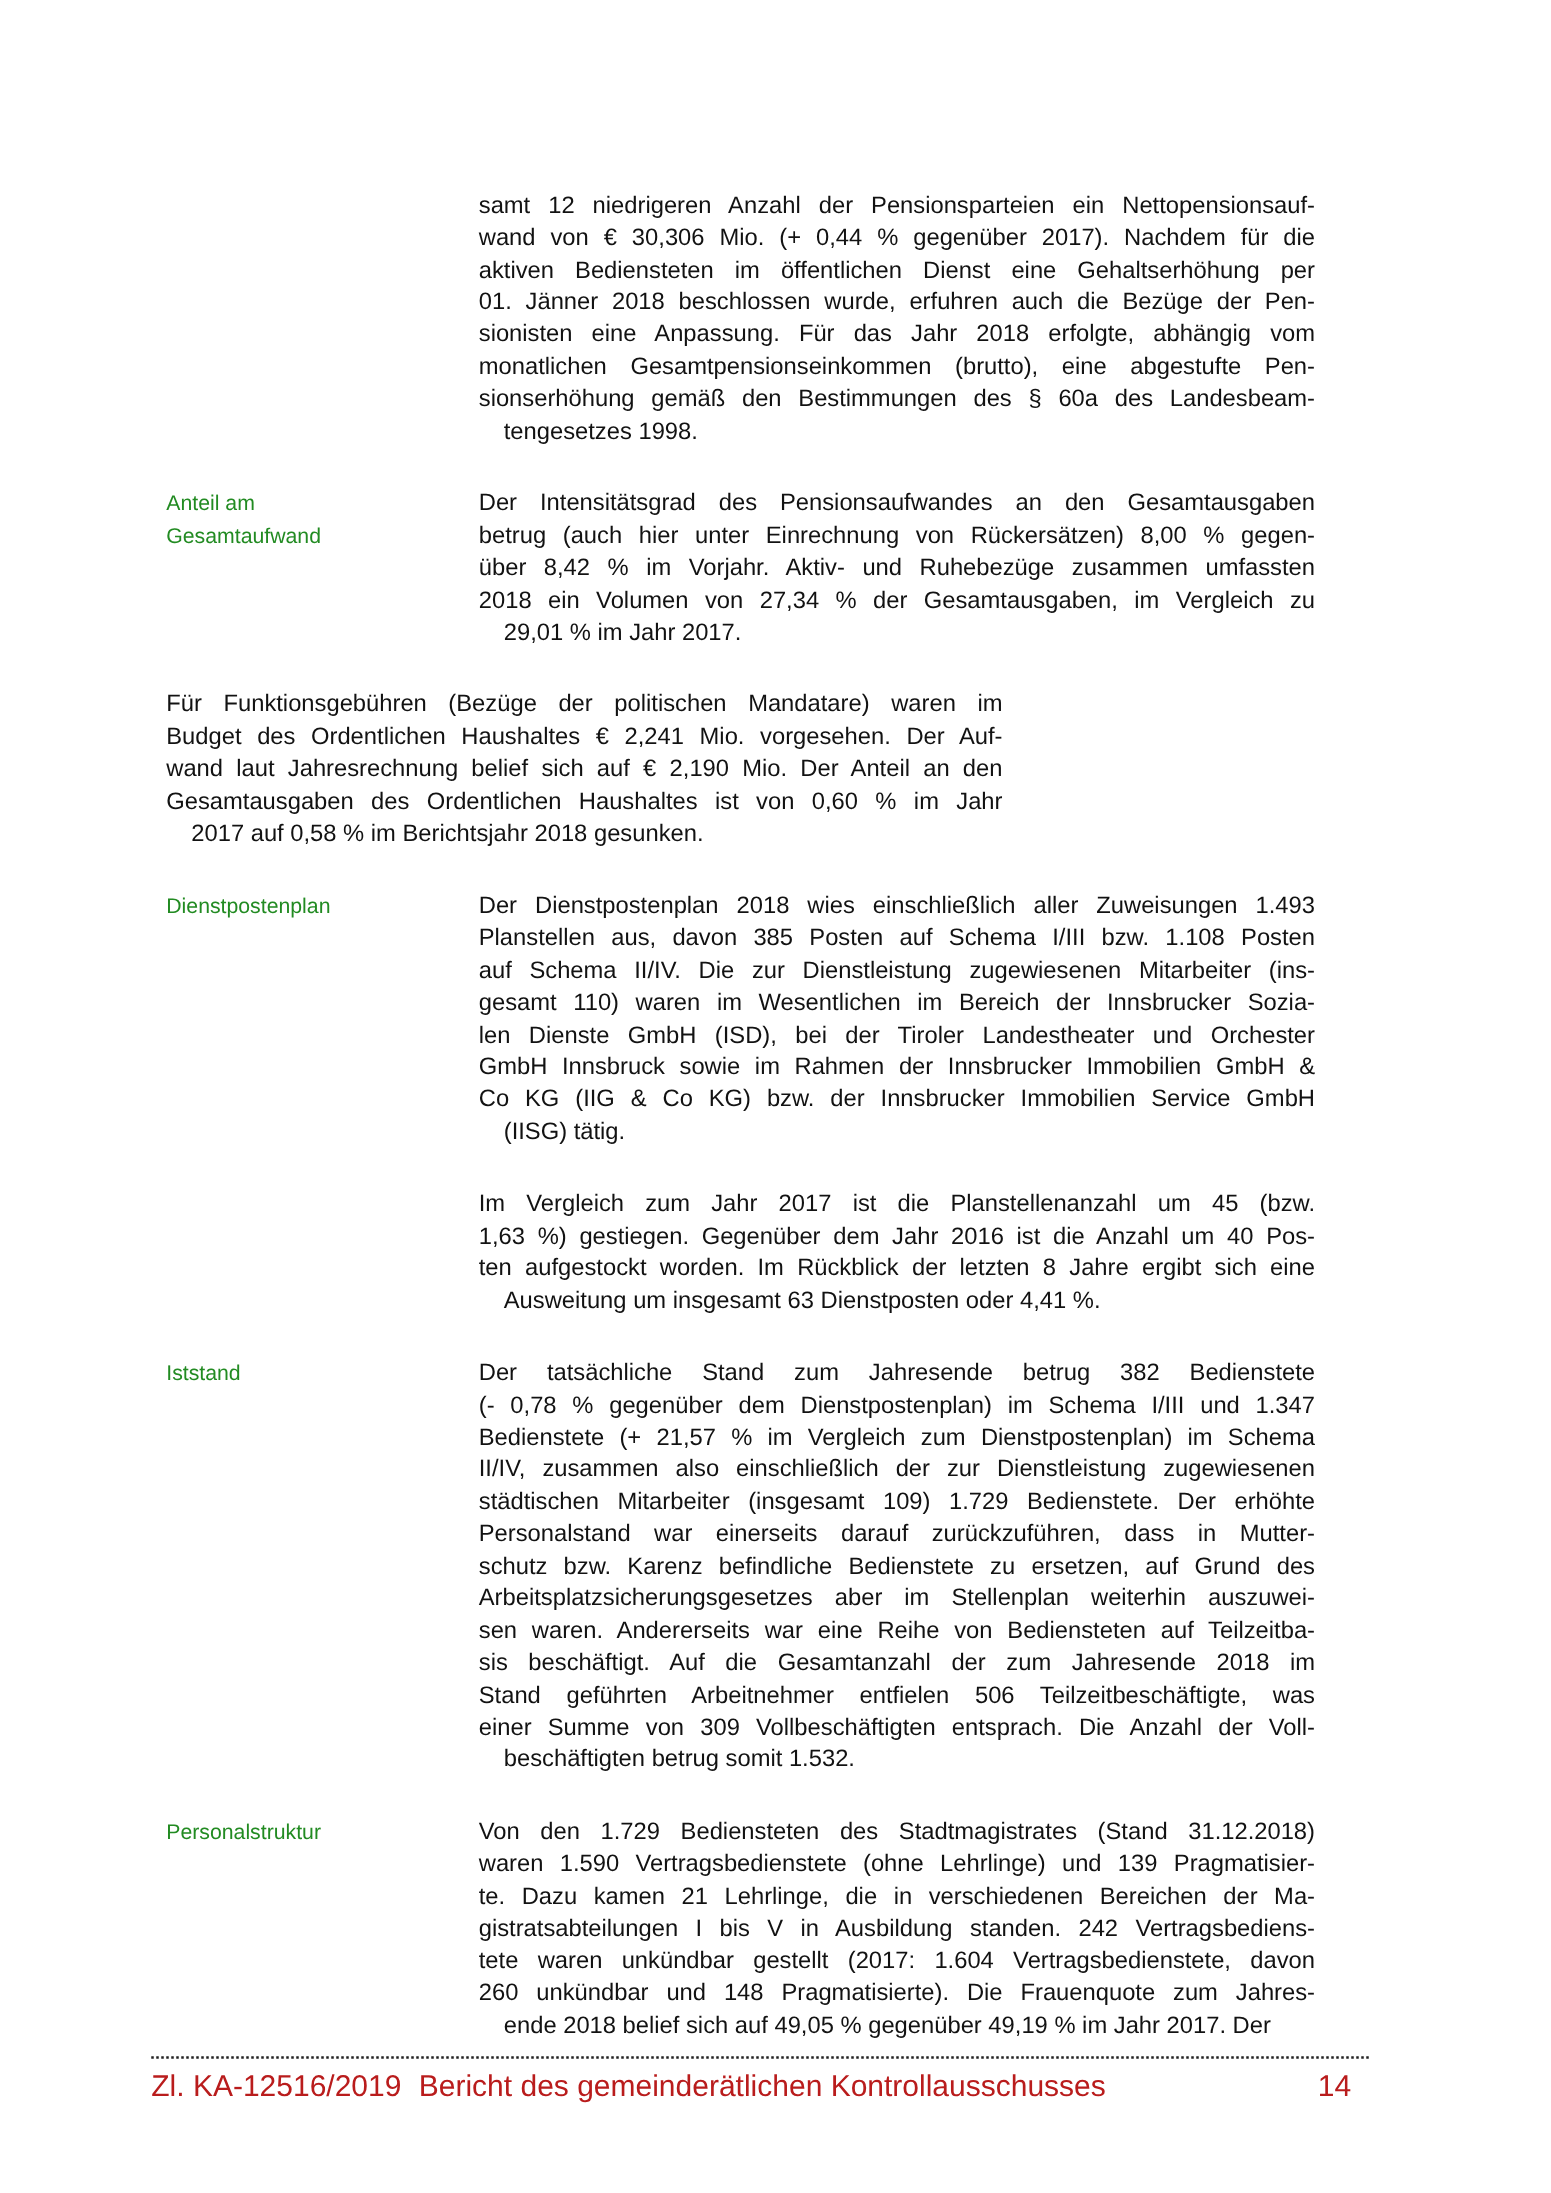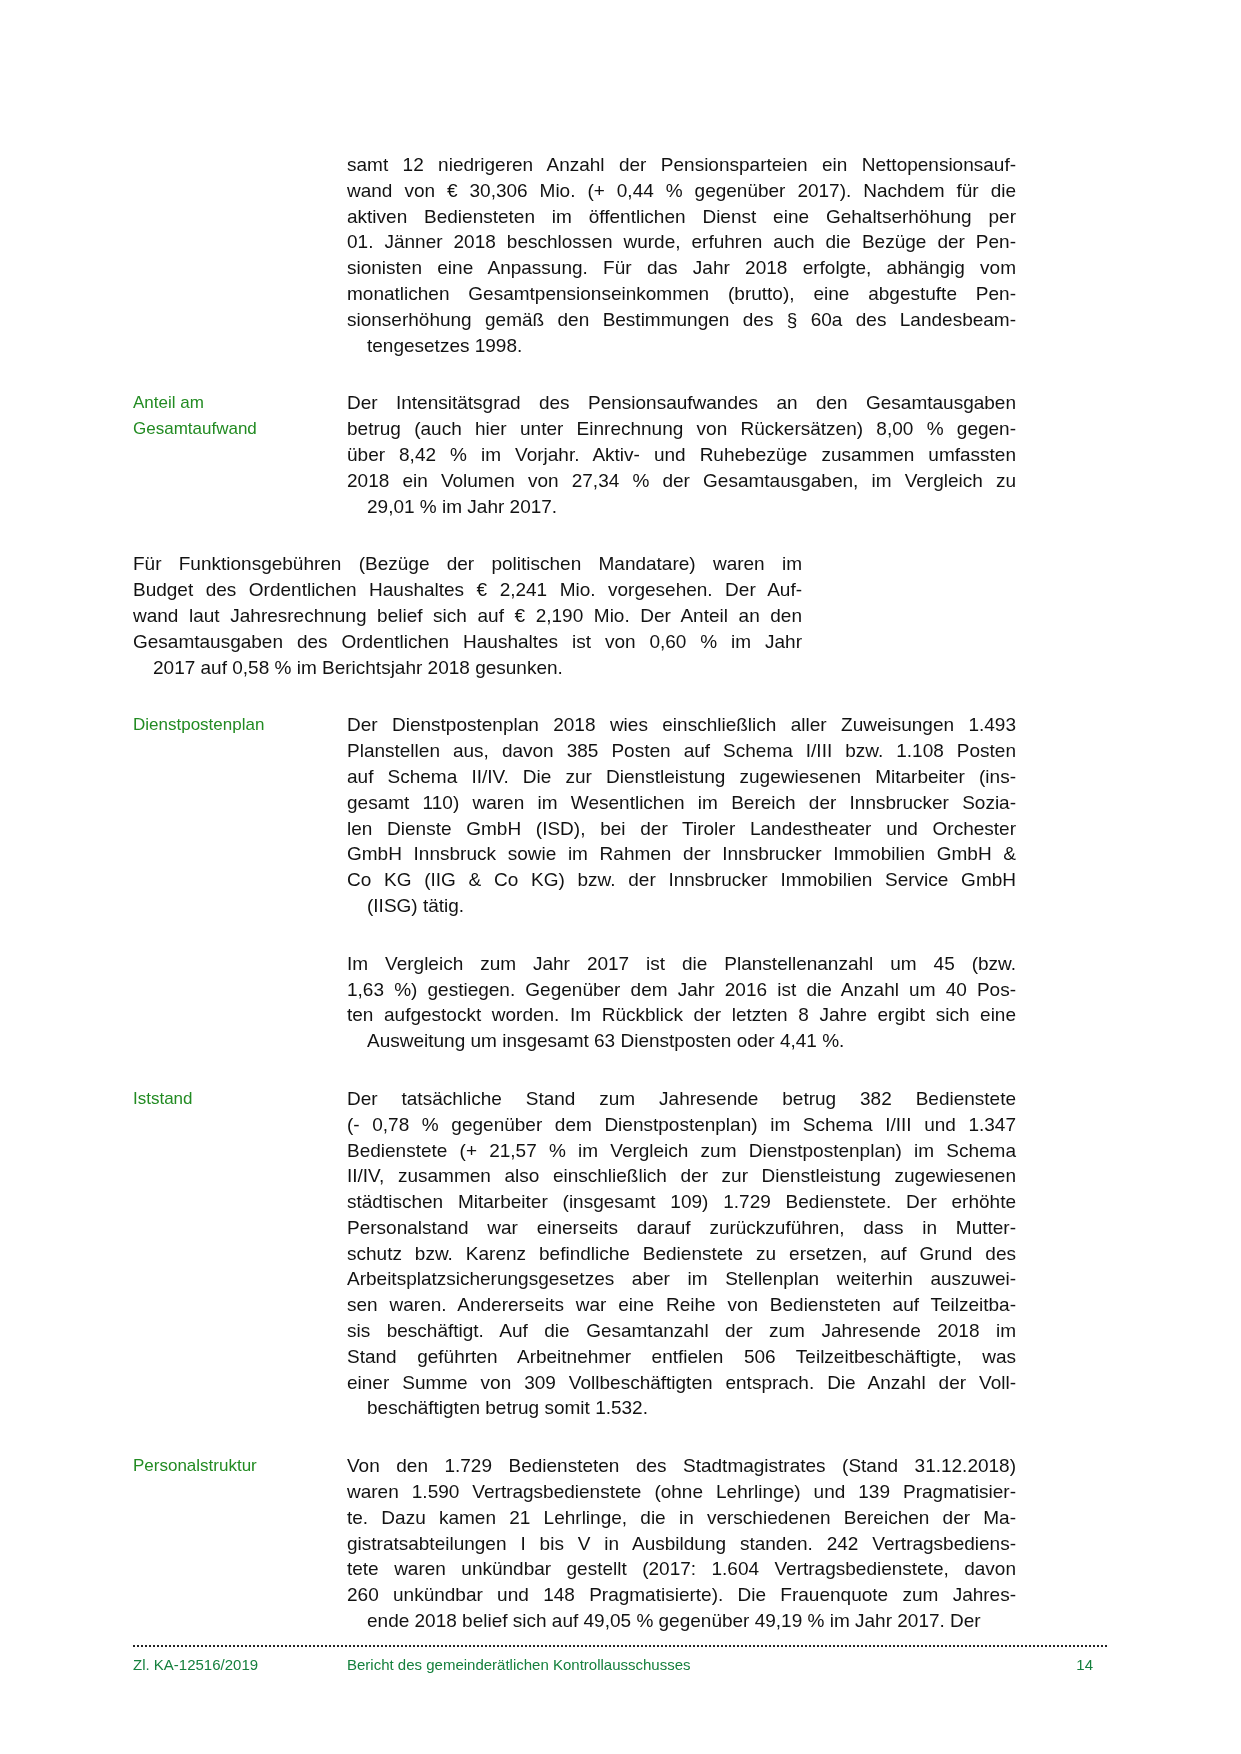--- a/index.html
+++ b/index.html
@@ -9,21 +9,21 @@
     position: relative;
     width: 1241px;
     height: 1754px;
     margin: 0 auto;
     background: #ffffff;
     font-family: "Liberation Sans", "DejaVu Sans", sans-serif;
     color: #121212;
     padding: 152px 225px 0 133px;
     overflow: hidden;
   }
-  .section { display: flex; }
+  .section { display: flex; gap: 36px; }
   .label-col {
     flex: 0 0 214px;
     width: 214px;
     color: var(--accent, #228B22);
     font-size: 17px;
     line-height: 25.8px;
   }
   .body-col {
     flex: 0 0 669px;
     width: 669px;
@@ -35,25 +35,25 @@
     text-align: justify;
     text-align-last: justify;
   }
   .line.last {
     text-align: justify;
     text-align-last: left;
     margin-left: 20px;
   }
   .footer {
     position: absolute;
-    left: 133px;
+    left: 121px;
     top: 1645px;
     width: 974px;
-    font-size: 15px;
-    color: #15803d;
+    font-size: 24px;
+    color: #b91c1c;
   }
   .footer-rule {
     border-top: 2px dotted #222222;
     height: 0;
     margin-bottom: 9px;
   }
   .footer-row {
     display: flex;
     align-items: baseline;
   }

